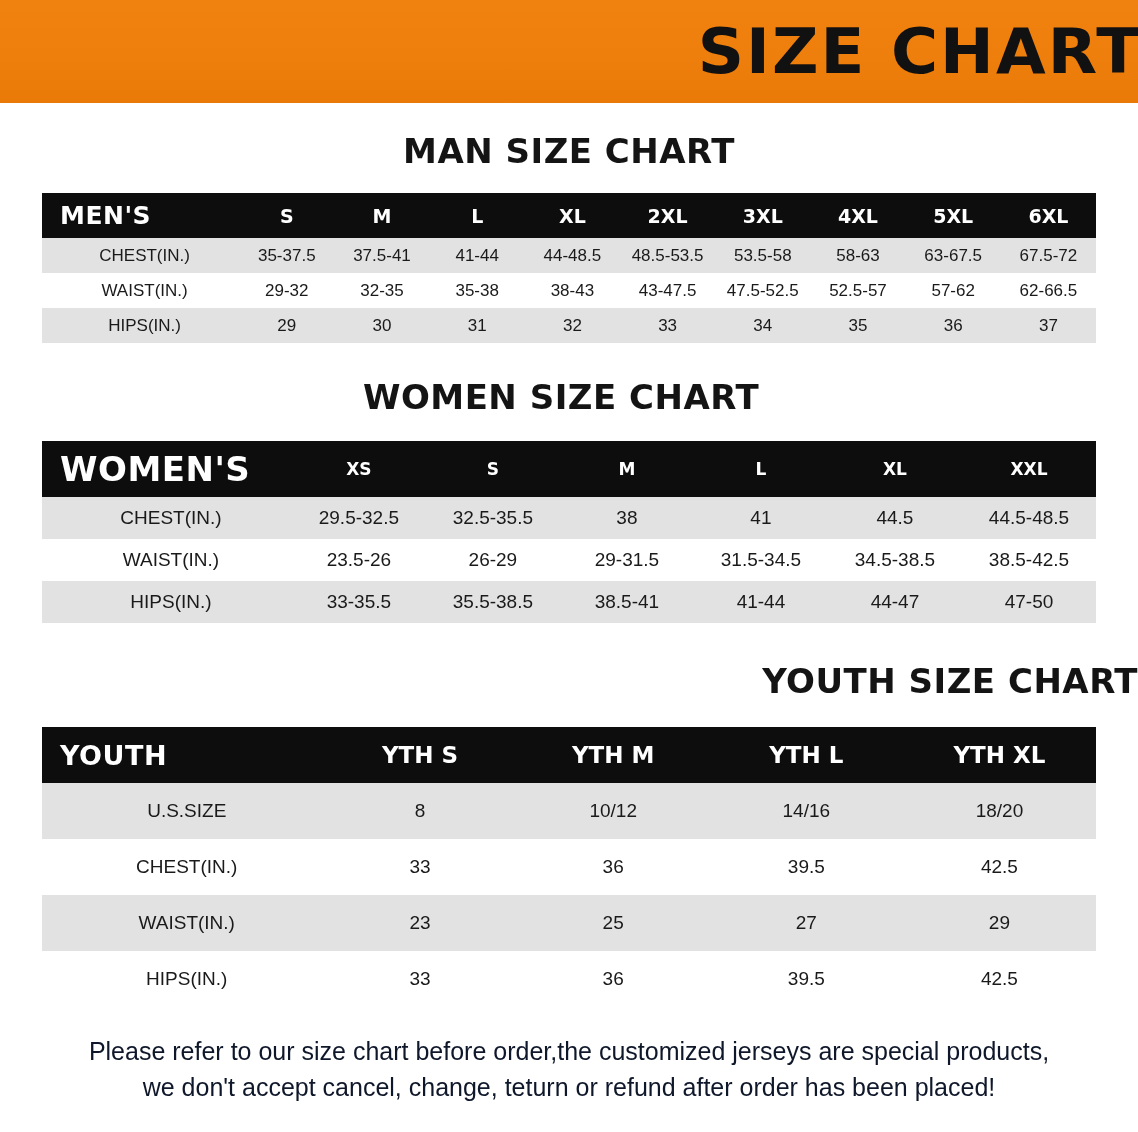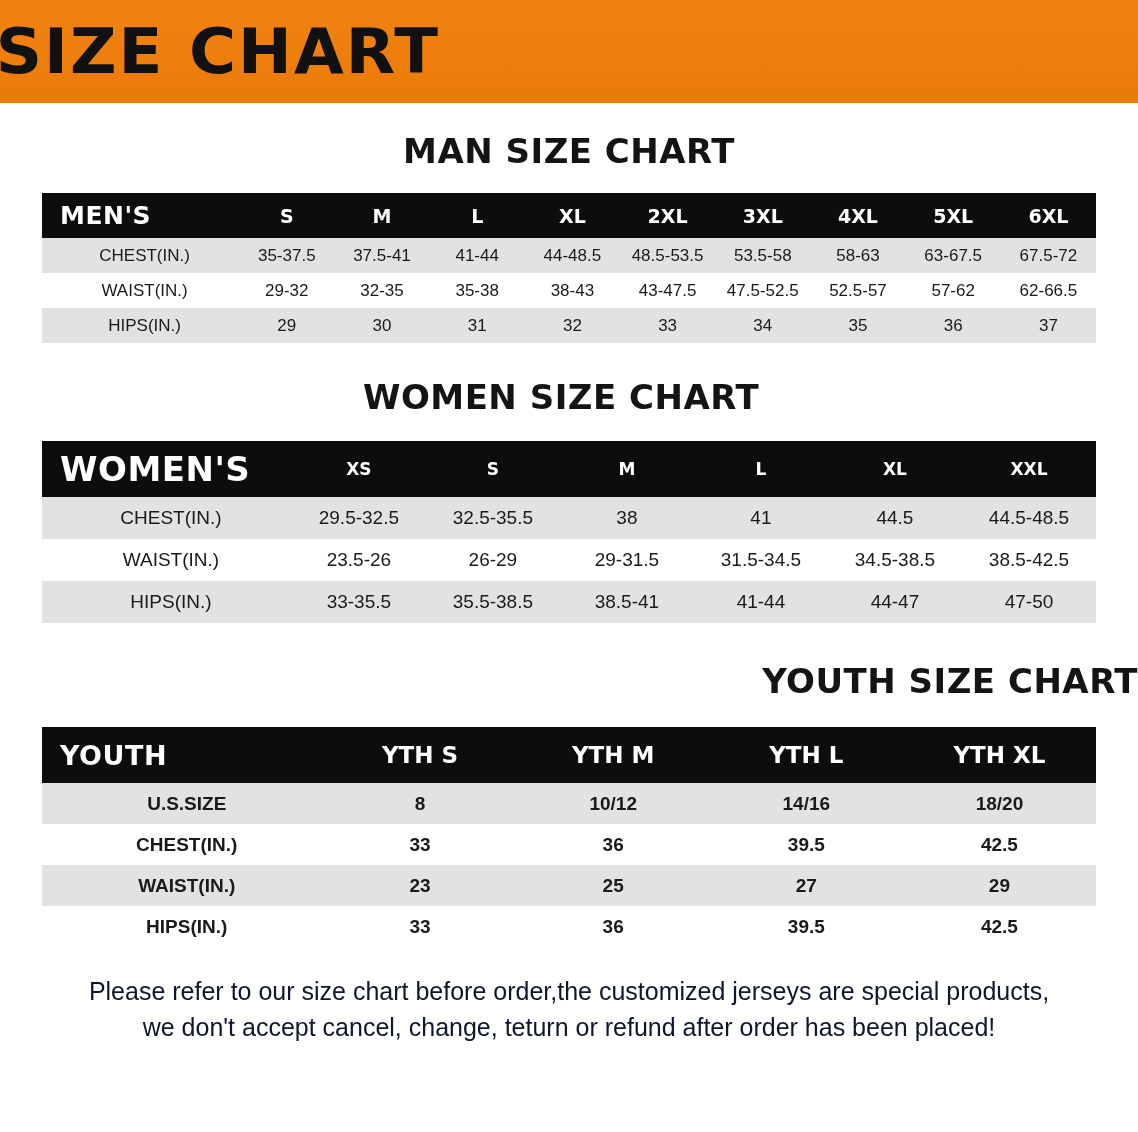--- a/index.html
+++ b/index.html
@@ -14,21 +14,21 @@
     color: #111111;
     overflow: hidden;
   }
 
   
   .banner {
     height: 103px;
     background: linear-gradient(180deg, #f0820f 0%, #ef7f0c 55%, #e97a08 100%);
     display: flex;
     align-items: center;
-    justify-content: flex-start;
+    justify-content: flex-end;
   }
   .banner-title {
     font-family: "DejaVu Sans", sans-serif;
     font-weight: 700;
     font-size: 63px;
     letter-spacing: 2px;
     color: #111111;
     line-height: 1;
     transform: scaleX(1.02);
   }
@@ -89,21 +89,21 @@
   #men-table tbody td.rowlabel { font-size: 17px; }
 
   
   #women-table thead th { height: 56px; font-size: 17px; }
   #women-table thead th.hdr-label { font-size: 34px; }
   #women-table tbody td { height: 42px; font-size: 19px; }
 
   
   #youth-table thead th { height: 56px; font-size: 23px; }
   #youth-table thead th.hdr-label { font-size: 27px; }
-  #youth-table tbody td { height: 41px; font-size: 19px; font-weight: bold; }
+  #youth-table tbody td { height: 56px; font-size: 19px; }
 
   
   .note {
     margin: 26px auto 0 auto;
     width: 1060px;
     text-align: center;
     color: #0f172a;
     font-family: "Liberation Sans", sans-serif;
     font-size: 25px;
     line-height: 1.45;

